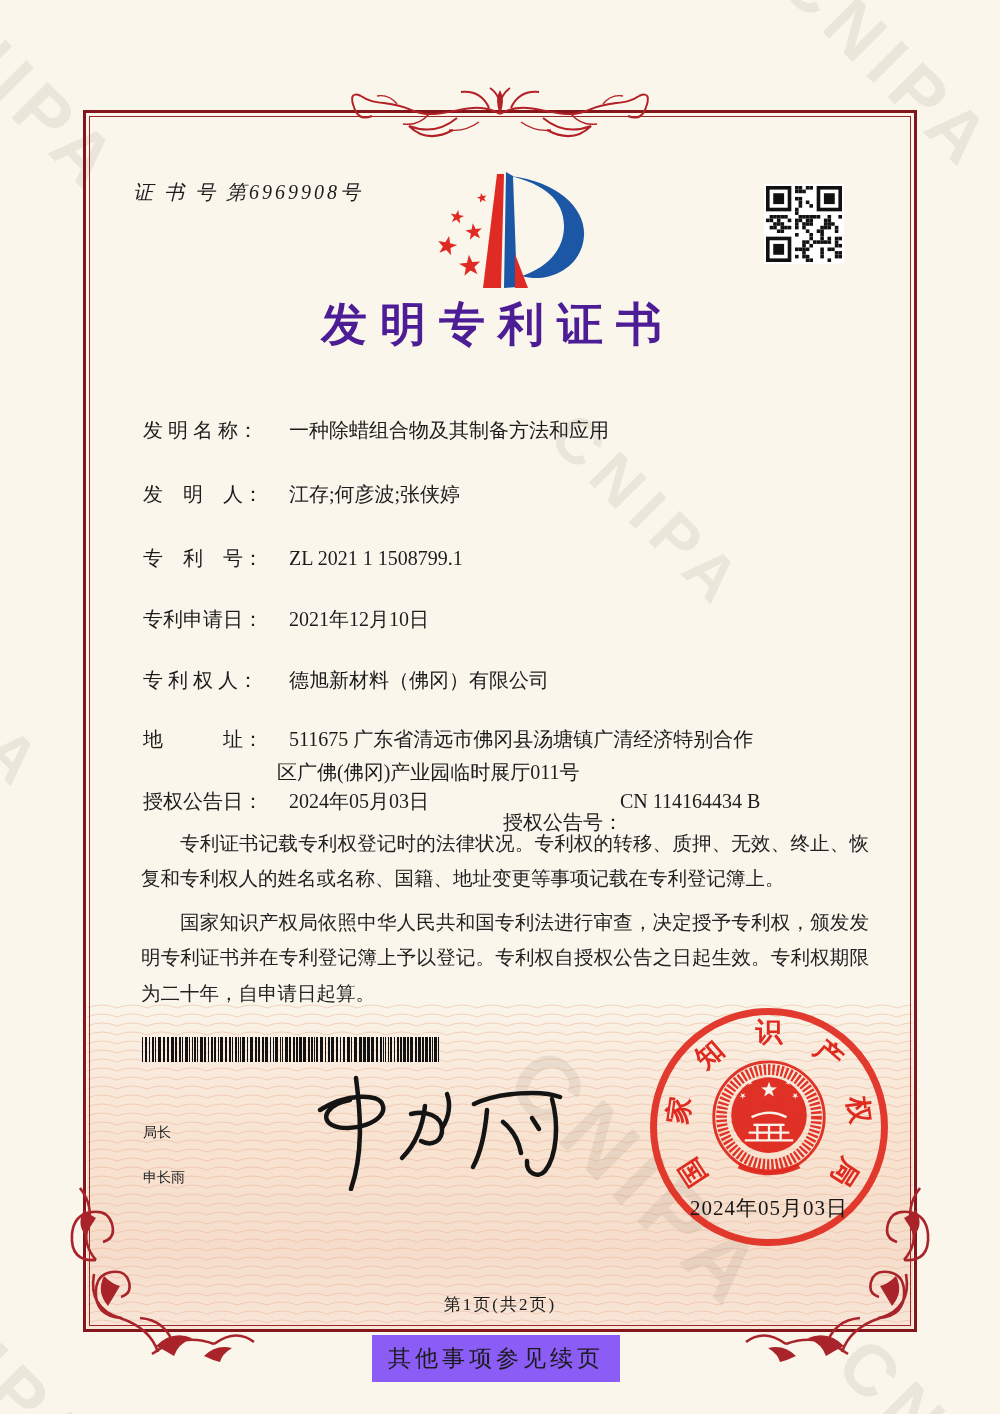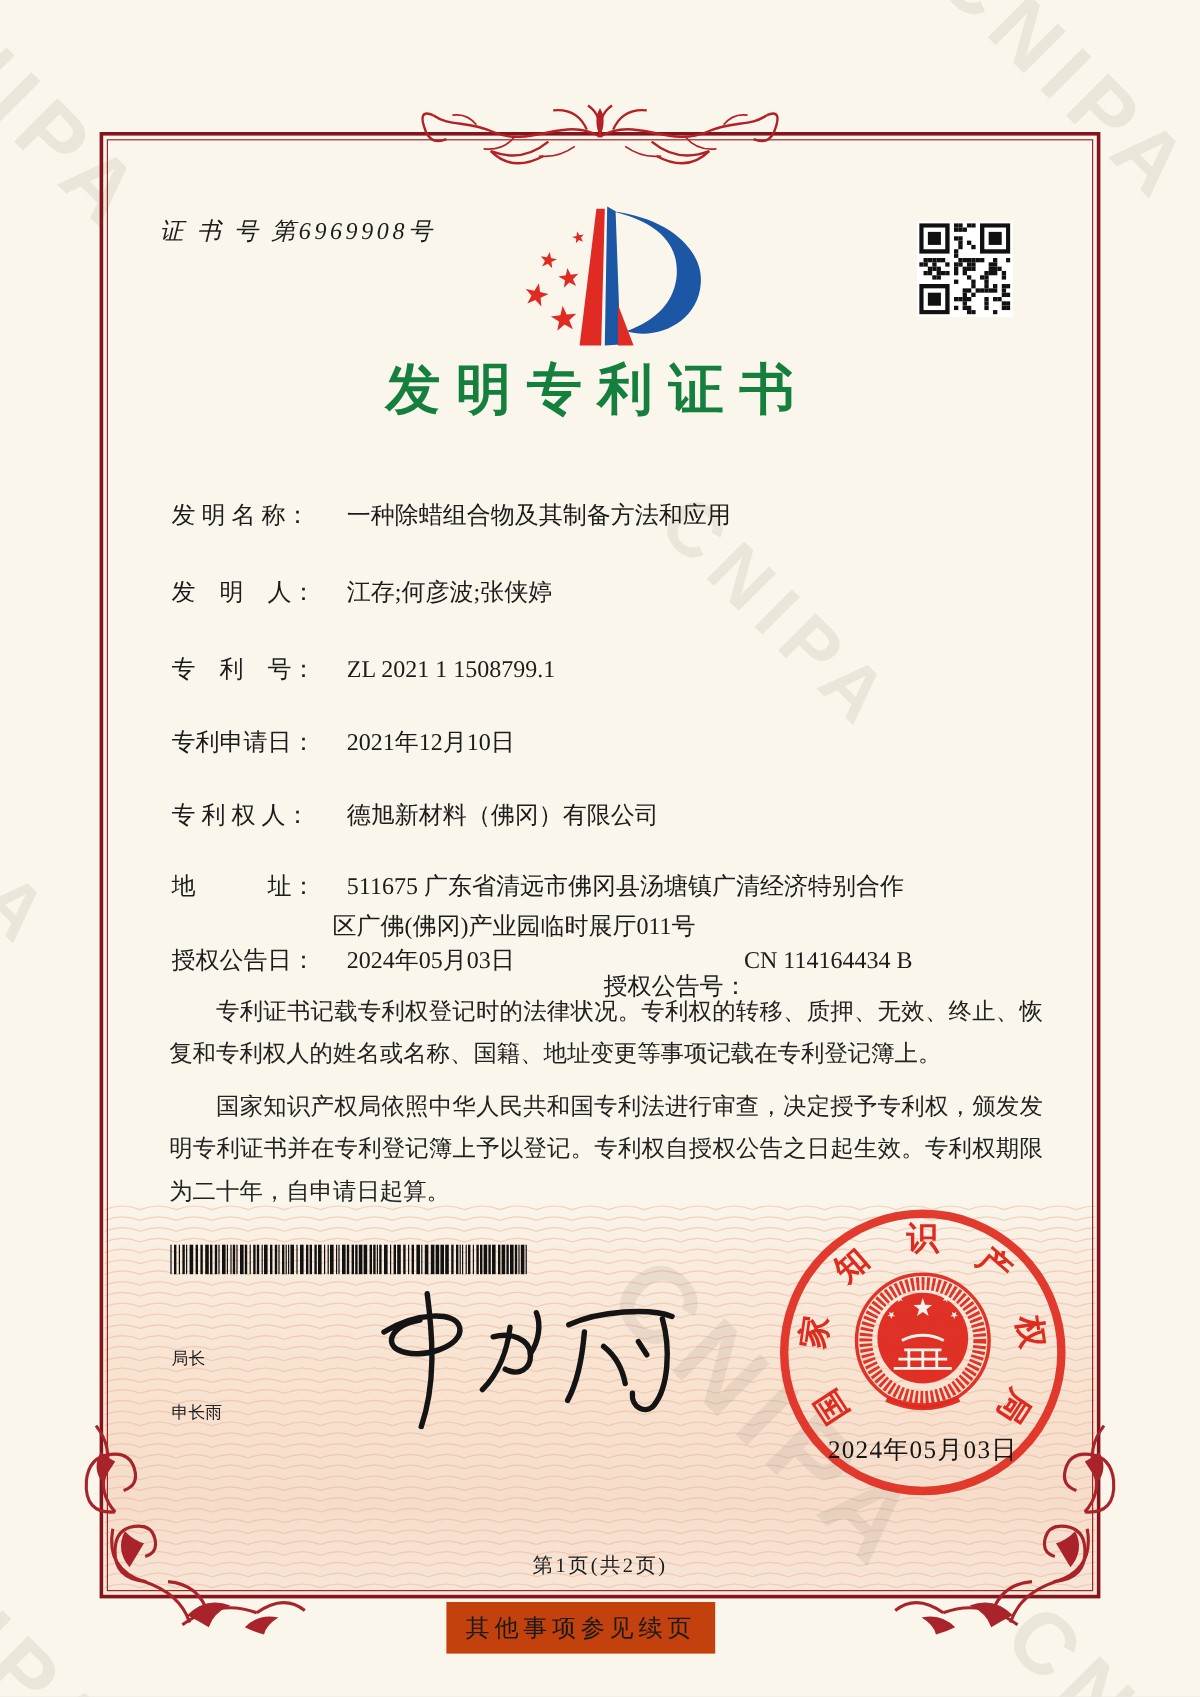--- a/index.html
+++ b/index.html
@@ -15,21 +15,21 @@
   .band svg{position:absolute;left:0;top:0;}
   
   .frame{position:absolute;left:83px;top:110px;width:828px;height:1216px;z-index:3;
          border:3px solid #82161b;}
   .frame-inner{position:absolute;left:3px;top:3px;right:3px;bottom:3px;border:1.5px solid #9c272b;}
   .orn{position:absolute;z-index:4;}
   
   .cert-no{position:absolute;left:133px;top:179px;font-size:20px;letter-spacing:3px;z-index:5;font-style:italic;}
   .logo{position:absolute;left:398px;top:162px;z-index:5;}
   .doc-title{position:absolute;left:0;top:294px;width:996px;text-align:center;z-index:5;
-             font-size:46px;font-weight:bold;letter-spacing:13px;color:#15803d;}
+             font-size:46px;font-weight:bold;letter-spacing:13px;color:#4c1d95;}
   .qr{position:absolute;left:764px;top:184px;z-index:5;background:#fff;padding:2px;}
   
   .frow{position:absolute;z-index:5;font-size:20px;line-height:1.35;}
   .f-label{position:absolute;left:143px;white-space:nowrap;}
   .f-value{position:absolute;left:289px;white-space:nowrap;}
   .addr2{position:absolute;left:277px;white-space:nowrap;}
   .lbl2{position:absolute;left:503px;white-space:nowrap;margin-top:21px;}
   .val2{position:absolute;left:620px;white-space:nowrap;}
   .frow span{display:inline;text-align:center;}
   
@@ -43,22 +43,22 @@
   
   .seal{position:absolute;left:650px;top:1008px;width:238px;height:238px;z-index:6;}
   .seal-ring{position:absolute;left:0;top:0;width:224px;height:224px;border:7px solid rgba(223,42,32,.92);
              border-radius:50%;}
   .seal-char{position:absolute;left:50%;top:50%;font-family:"Liberation Sans","DejaVu Sans",sans-serif;
              font-weight:bold;font-size:27px;color:#df2a20;}
   .seal-date{position:absolute;left:0;top:186px;width:238px;text-align:center;font-size:21px;color:#161616;letter-spacing:1px;}
   .emblem{position:absolute;left:50%;top:47%;transform:translate(-50%,-50%);}
   
   .page-info{position:absolute;left:0;top:1293px;width:1000px;text-align:center;z-index:5;font-size:17px;letter-spacing:2px;}
-  .note-box{position:absolute;left:372px;top:1335px;z-index:5;background:#c2410c;padding:8px 16px;
-            font-size:20px;letter-spacing:4px;color:#1a1a1a;}
+  .note-box{position:absolute;left:372px;top:1335px;z-index:5;background:#8b5cf6;padding:8px 16px;
+            font-size:23px;letter-spacing:4px;color:#1a1a1a;}
 </style>
 </head>
 <body>
 
 <div class="page">
 
   <div class="wm" style="left:-55px;top:-45px;font-size:74px;">CNIPA</div>
   <div class="wm" style="left:822px;top:-62px;font-size:72px;">CNIPA</div>
   <div class="wm" style="left:588px;top:398px;font-size:64px;">CNIPA</div>
   <div class="wm" style="left:-112px;top:580px;font-size:64px;">CNIPA</div>

